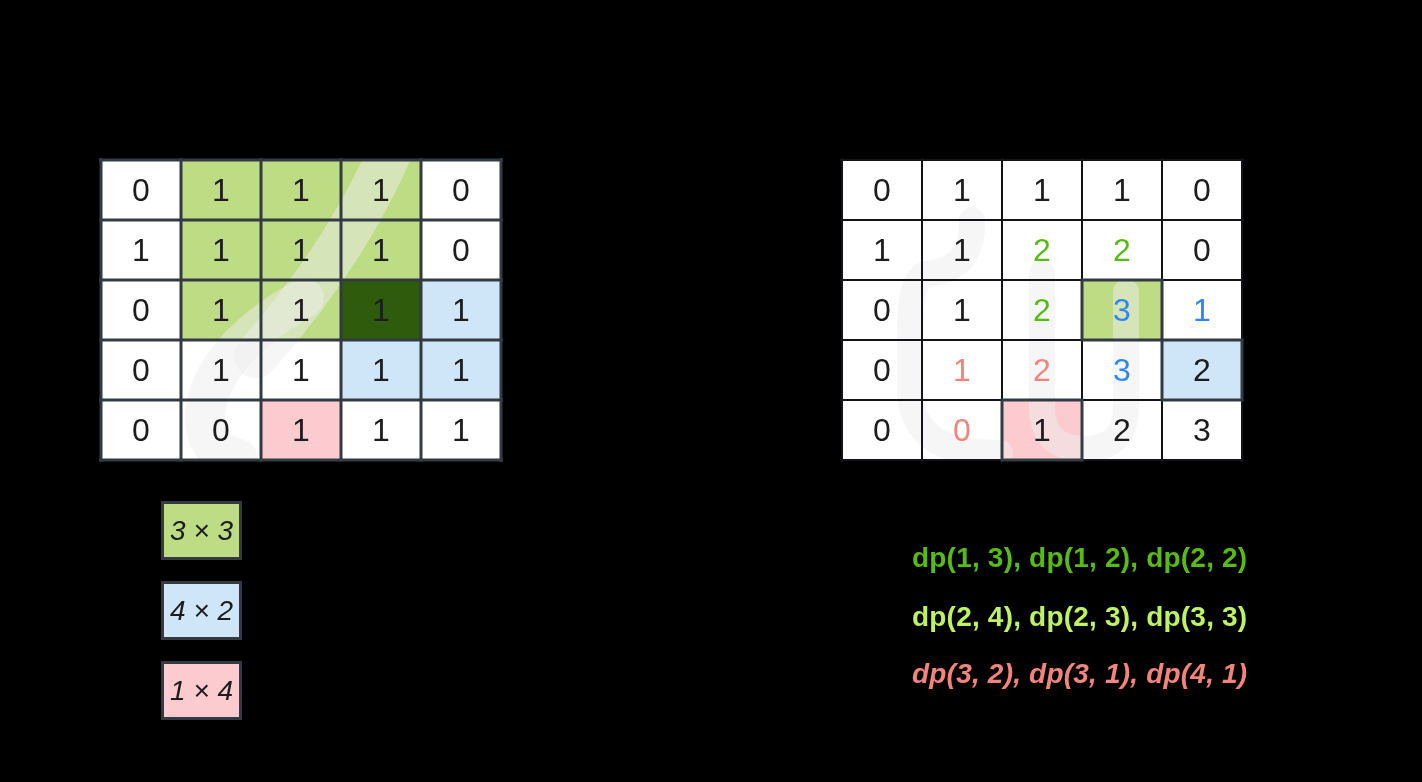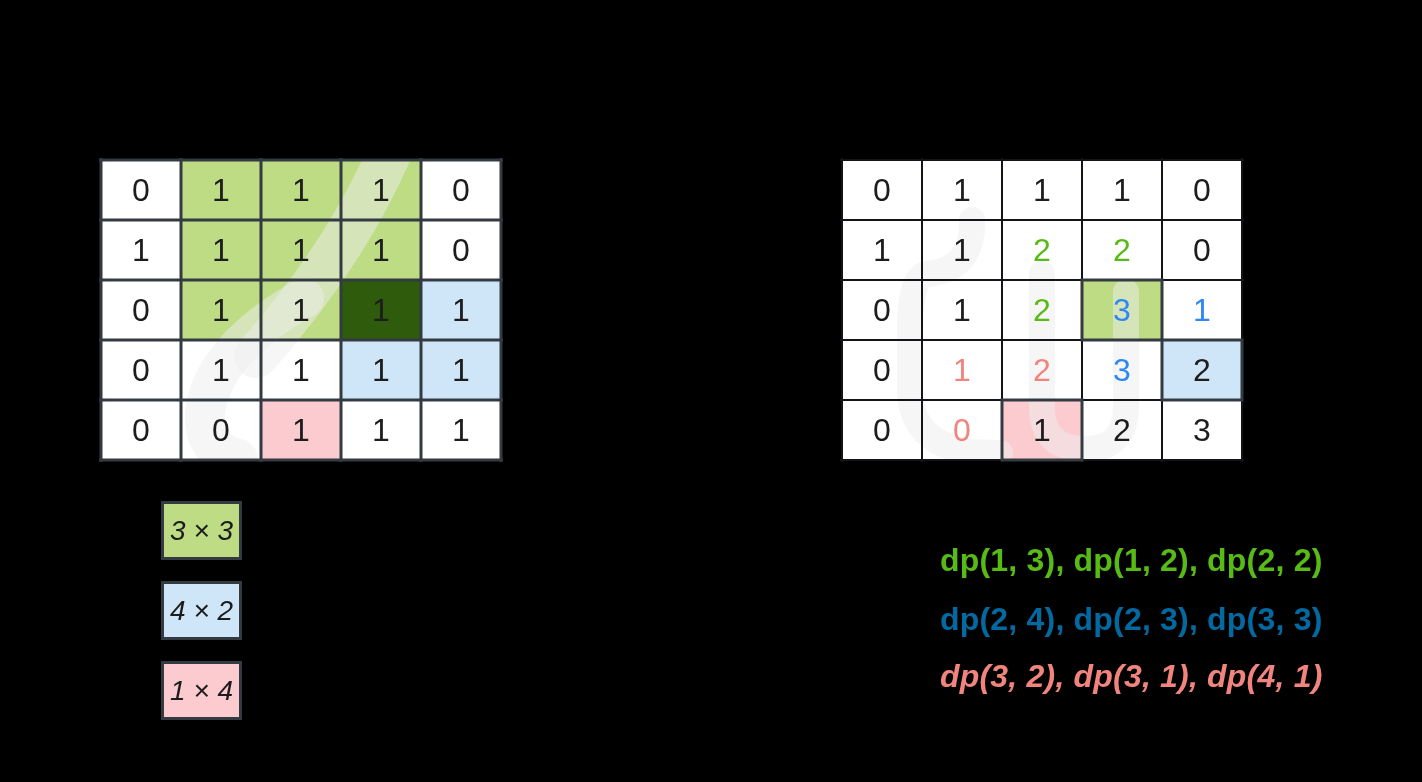--- a/index.html
+++ b/index.html
@@ -26,23 +26,22 @@
   
   .legend-box{
     position:absolute;left:161px;width:81px;height:59px;
     box-sizing:border-box;border:3px solid var(--grid_line,#333a41);
     display:flex;align-items:center;justify-content:center;
     font-size:28px;color:#1c1c1c;font-style:italic;
   }
   
   .dp-line{
     position:absolute;left:912px;
-    font-size:32px;font-weight:700;letter-spacing:.2px;
+    font-size:28px;font-weight:700;letter-spacing:.2px;
     white-space:nowrap;
-    margin-left:28px;
   }
 </style>
 </head>
 <body>
 
 <div class="stage">
 
   <div class="grid" id="matrix-grid" style="left:101px;top:160px;">
     <div class="cells">
         <div style="background: rgb(255, 255, 255);"></div>
@@ -207,17 +206,17 @@
     <div class="legend-box" style="top: 581px; background: rgb(207, 230, 249);">
       <span>4 × 2</span>
     </div>
     <div class="legend-box" style="top: 661px; background: rgb(251, 203, 208);">
       <span>1 × 4</span>
     </div>
   </div>
 
   <div>
     <div class="dp-line" style="top: 542px; color: rgb(88, 187, 21);">dp(1, 3), dp(1, 2), dp(2, 2)</div>
-    <div class="dp-line" style="top: 601px; color: #0369a1;">dp(2, 4), dp(2, 3), dp(3, 3)</div>
+    <div class="dp-line" style="top: 601px; color: #bef264;">dp(2, 4), dp(2, 3), dp(3, 3)</div>
     <div class="dp-line" style="top: 658px; color: rgb(241, 132, 125); font-style: italic;">dp(3, 2), dp(3, 1), dp(4, 1)</div>
   </div>
 
 </div>
 
 </body></html>

